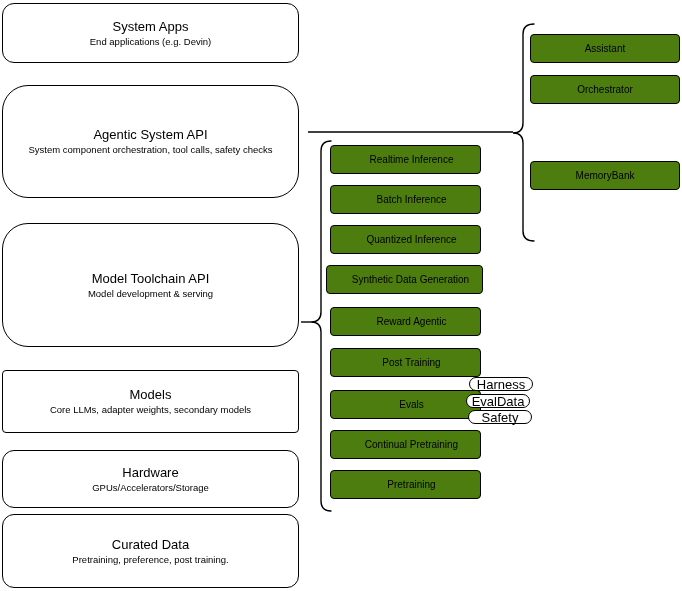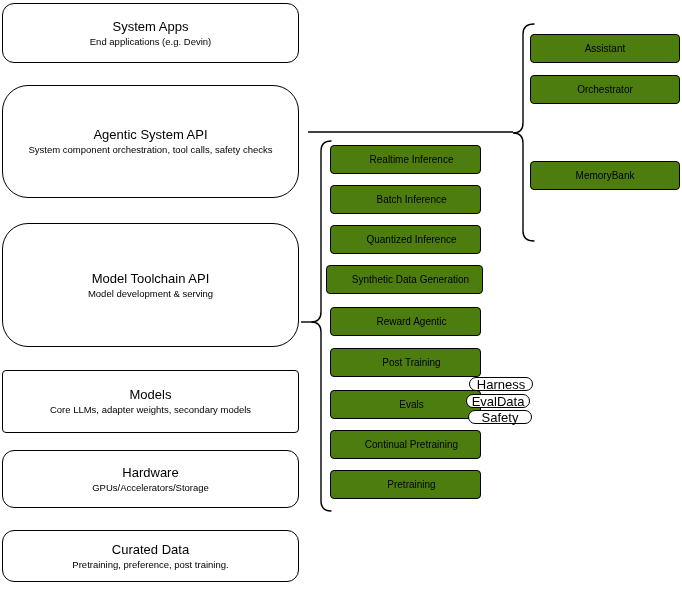--- a/index.html
+++ b/index.html
@@ -80,21 +80,21 @@
   <div class="lbox" style="top:370px;height:63px;border-radius:4px">
     <div class="ltitle">Models</div>
     <div class="lsub">Core LLMs, adapter weights, secondary models</div>
   </div>
 
   <div class="lbox" style="top:450px;height:58px;border-radius:12px">
     <div class="ltitle">Hardware</div>
     <div class="lsub">GPUs/Accelerators/Storage</div>
   </div>
 
-  <div class="lbox" style="top:530px;height:52px;border-radius:12px">
+  <div class="lbox" style="top:514px;height:74px;border-radius:12px">
     <div class="ltitle">Curated Data</div>
     <div class="lsub">Pretraining, preference, post training.</div>
   </div>
 
   <div class="mbox" style="top:145px">Realtime Inference</div>
   <div class="mbox" style="top:185px">Batch Inference</div>
   <div class="mbox" style="top:225px">Quantized Inference</div>
   <div class="mbox" style="top:265px;left:326px;width:157px">Synthetic Data Generation</div>
   <div class="mbox" style="top:307px">Reward Agentic</div>
   <div class="mbox" style="top:348px">Post Training</div>

